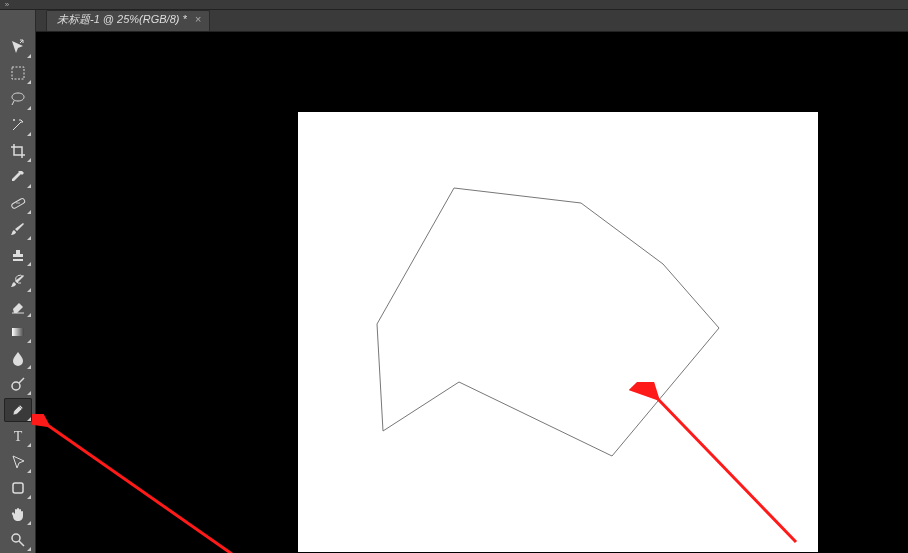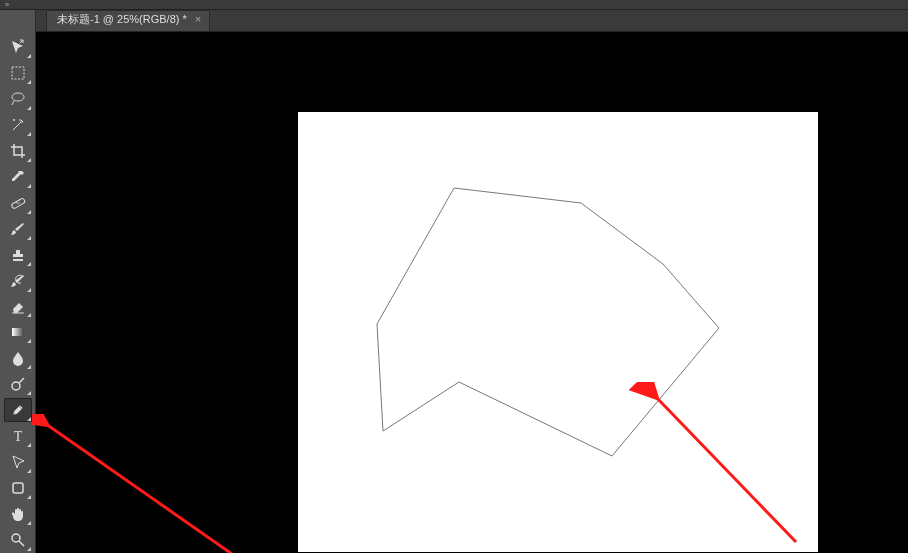--- a/index.html
+++ b/index.html
@@ -39,20 +39,21 @@
   background: #484848;
   border: 1px solid #2a2a2a;
   border-bottom: none;
   padding: 3px 8px 6px 10px;
   display: flex;
   align-items: center;
   gap: 6px;
   color: #ddd;
   font-size: 11px;
   border-radius: 2px 2px 0 0;
+  font-style: italic;
 }
 .tab .close {
   color: #aaa;
   font-size: 11px;
   line-height: 1;
   padding-left: 2px;
   cursor: pointer;
 }
 .main-area {
   position: absolute;

